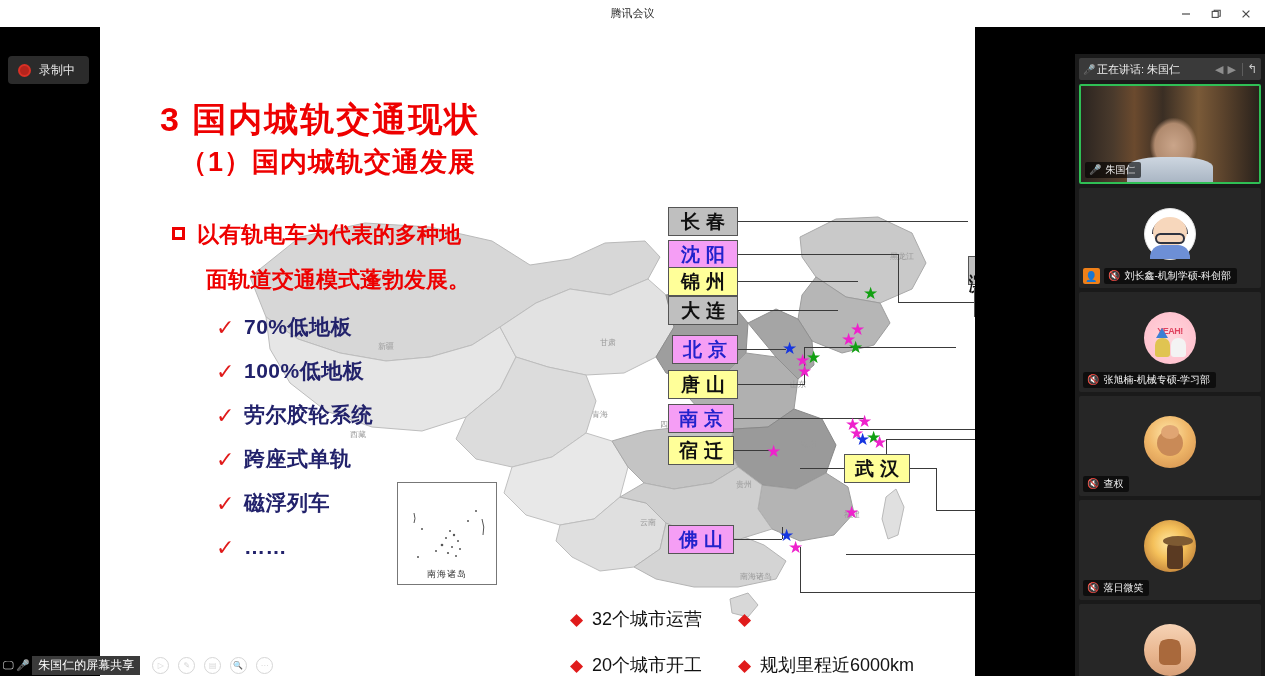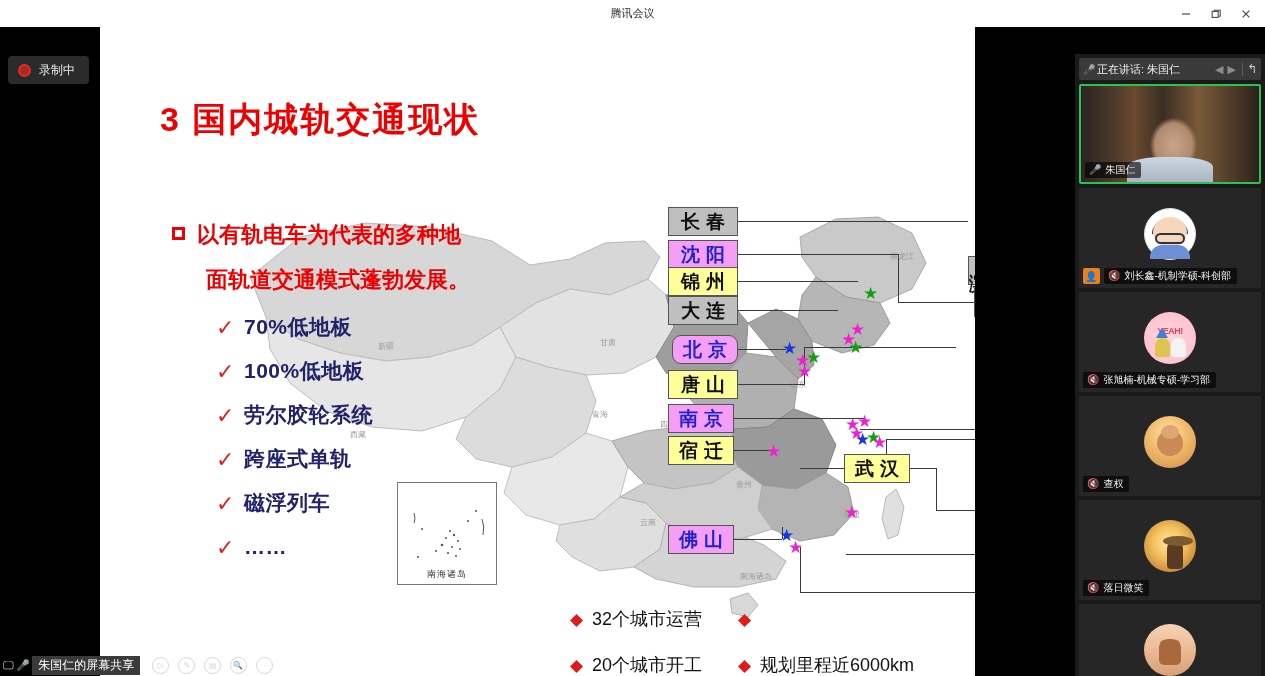--- a/index.html
+++ b/index.html
@@ -286,21 +286,21 @@
       <div class="leader" style="left:700px;top:565px;width:178px;"></div>
       <div class="leaderv" style="left:700px;top:520px;height:46px;"></div>
       <div class="leader" style="left:634px;top:512px;width:48px;"></div>
       <div class="leaderv" style="left:682px;top:500px;height:12px;"></div>
 
       <div id="city-layer">
           <div class="cbox gray" style="left: 568px; top: 180px; width: 70px;">长春</div>
           <div class="cbox mag" style="left: 568px; top: 213px; width: 70px;">沈阳</div>
           <div class="cbox yellow" style="left: 568px; top: 240px; width: 70px;">锦州</div>
           <div class="cbox gray" style="left: 568px; top: 269px; width: 70px;">大连</div>
-          <div class="cbox mag" style="left: 572px; top: 308px; width: 66px; border-radius: 9px;">北京</div>
+          <div class="cbox mag" style="left: 572px; top: 308px; width: 66px;">北京</div>
           <div class="cbox yellow" style="left: 568px; top: 343px; width: 70px;">唐山</div>
           <div class="cbox mag" style="left: 568px; top: 377px; width: 66px;">南京</div>
           <div class="cbox yellow" style="left: 568px; top: 409px; width: 66px;">宿迁</div>
           <div class="cbox mag" style="left: 568px; top: 498px; width: 66px;">佛山</div>
           <div class="cbox yellow" style="left: 744px; top: 427px; width: 66px;">武汉</div>
           <div class="cbox gray" style="left: 868px; top: 229px; width: 70px;">哈尔滨</div>
           <div class="cbox gray" style="left: 874px; top: 261px; width: 66px;">天津</div>
         </div>
 
       <div id="marker-layer">
@@ -342,20 +342,21 @@
             <circle cx="24" cy="46" r="1"></circle>
               <circle cx="20" cy="74" r="1"></circle>
             <path d="M84 36 q3 8 1 16" stroke="#555" stroke-width="1" fill="none"></path>
             <path d="M16 30 q2 6 0 10" stroke="#555" stroke-width="1" fill="none"></path>
           </g>
         </svg>
         <div class="lbl">南海诸岛</div>
       </div>
 
       <div class="slide-title">3  国内城轨交通现状</div>
+      <div class="slide-subtitle">（1）国内城轨交通发展</div>
 
       <div class="para">
         <span class="sq"></span><span>以有轨电车为代表的多种地</span>
         <span class="l2">面轨道交通模式蓬勃发展。</span>
       </div>
 
       <div class="checklist" id="checklist">
           <div class="ci">
             <span class="chk">✓</span>
             <span class="ctxt">70%低地板</span>

